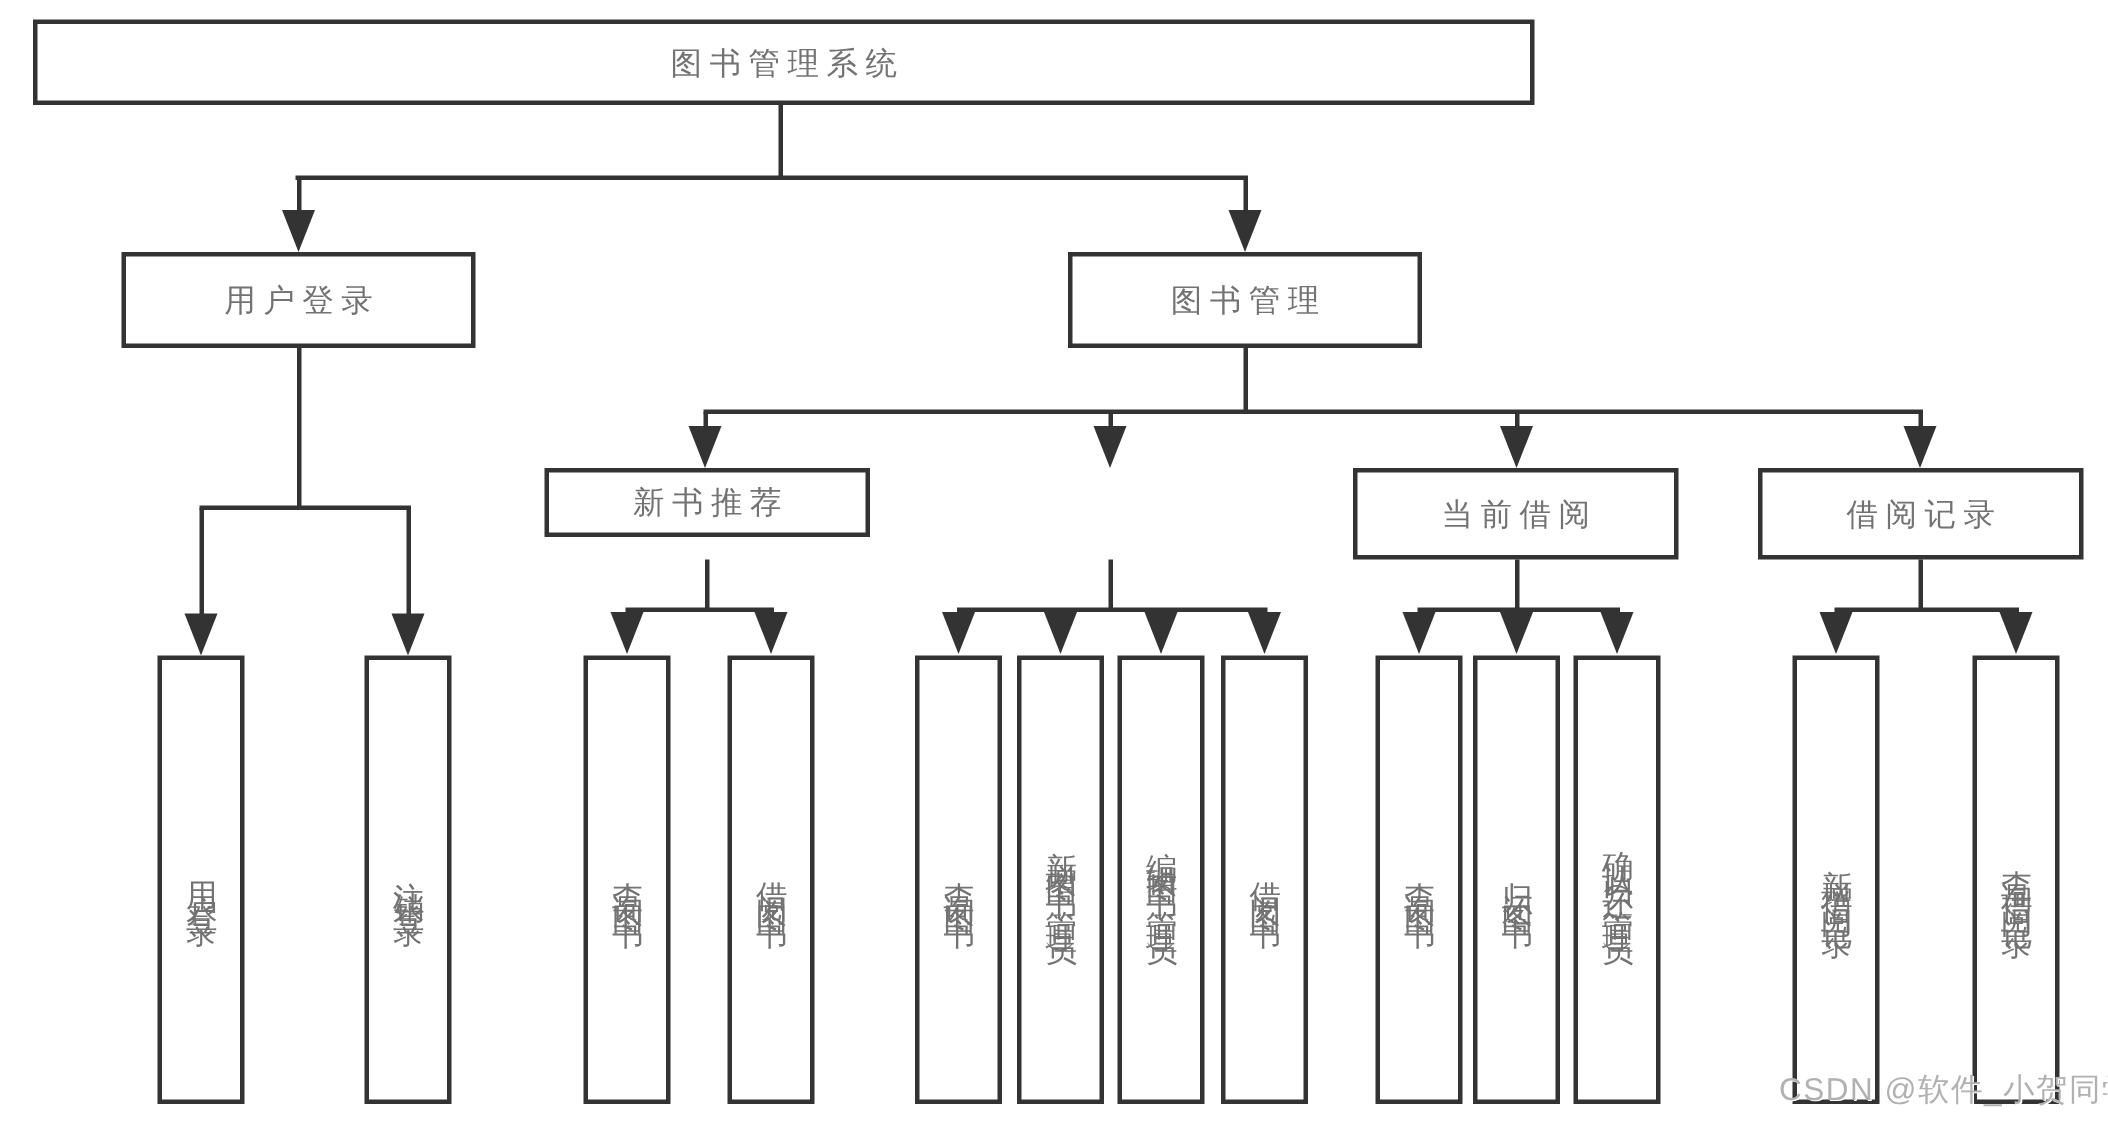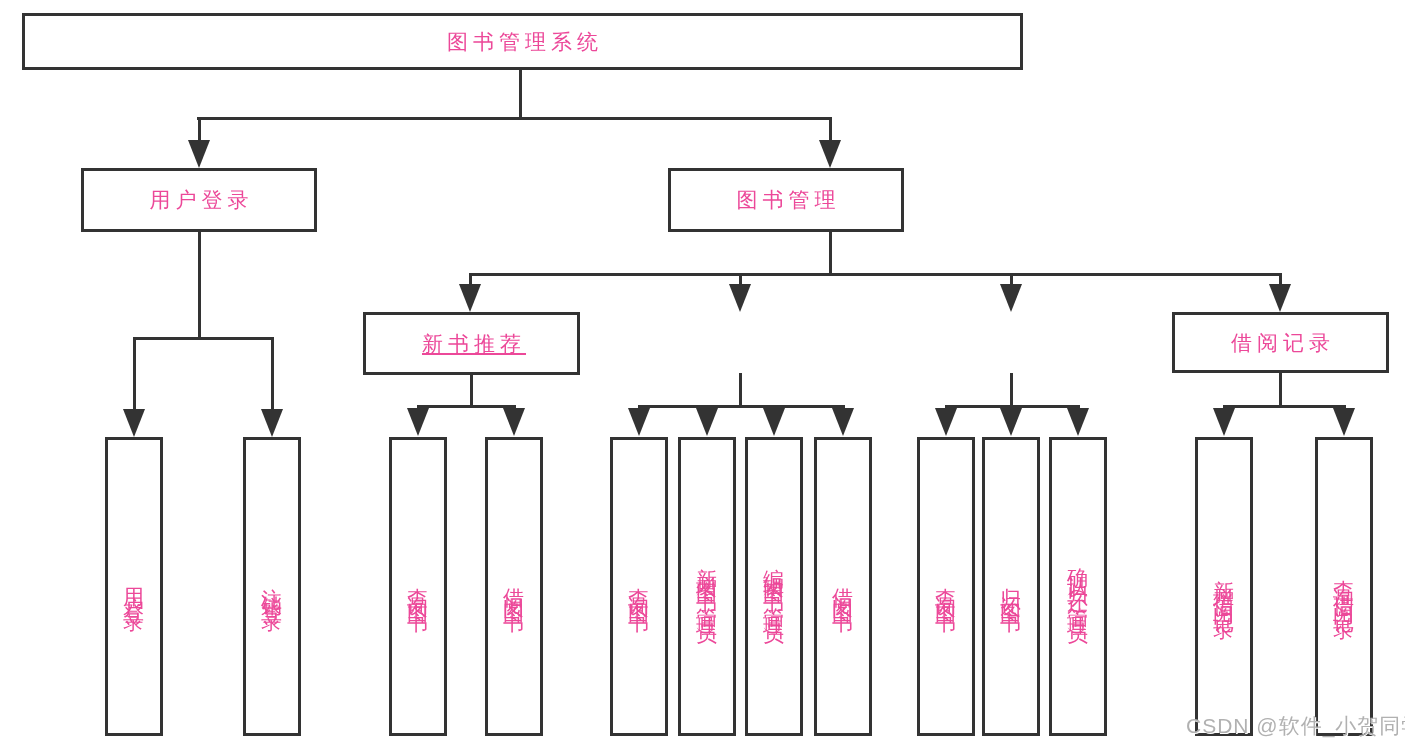--- a/index.html
+++ b/index.html
@@ -12,21 +12,21 @@
     overflow: hidden;
   }
   .box {
     position: absolute;
     box-sizing: border-box;
     border: 3px solid #333333;
     background: #ffffff;
     display: flex;
     align-items: center;
     justify-content: center;
-    color: #ec4899;
+    color: #737373;
     font-size: 21px;
     text-align: right;
   }
   .box.horiz .lbl { letter-spacing: 5px; text-indent: 5px; white-space: nowrap; }
   .box.vert .lbl {
     writing-mode: vertical-rl;
     text-orientation: mixed;
     letter-spacing: 8px;
     line-height: 1;
     white-space: nowrap;
@@ -64,21 +64,21 @@
   <div class="vl" style="left:519px; top:69px; height:50px;"></div>
   <div class="hl" style="left:197px; top:117px; width:635px;"></div>
   <div class="vl" style="left:198px; top:119px; height:23px;"></div>
   <div class="arrow" style="left:188px; top:140px;"></div>
   <div class="vl" style="left:829px; top:119px; height:23px;"></div>
   <div class="arrow" style="left:819px; top:140px;"></div>
 
   <div class="box horiz" style="left:81px; top:168px; width:236px; height:64px;">
     <span class="lbl">用户登录</span>
   </div>
-  <div class="box horiz" style="left:668px; top:168px; width:236px; height:64px;">
+  <div class="box horiz" style="left:712px; top:168px; width:236px; height:64px;">
     <span class="lbl">图书管理</span>
   </div>
 
   <div class="vl" style="left:198px; top:232px; height:107px;"></div>
   <div class="hl" style="left:133px; top:337px; width:141px;"></div>
   <div class="vl" style="left:133px; top:339px; height:71px;"></div>
   <div class="arrow" style="left:123px; top:409px;"></div>
   <div class="vl" style="left:271px; top:339px; height:71px;"></div>
   <div class="arrow" style="left:261px; top:409px;"></div>
 
@@ -86,22 +86,25 @@
   <div class="hl" style="left:469px; top:273px; width:813px;"></div>
   <div class="vl" style="left:469px; top:275px; height:11px;"></div>
   <div class="arrow" style="left:459px; top:284px;"></div>
   <div class="vl" style="left:739px; top:275px; height:11px;"></div>
   <div class="arrow" style="left:729px; top:284px;"></div>
   <div class="vl" style="left:1010px; top:275px; height:11px;"></div>
   <div class="arrow" style="left:1000px; top:284px;"></div>
   <div class="vl" style="left:1279px; top:275px; height:11px;"></div>
   <div class="arrow" style="left:1269px; top:284px;"></div>
 
-  <div class="box horiz" style="left:363px; top:312px; width:217px; height:63px;text-decoration:underline;">
+  <div class="box horiz" style="left:363px; top:312px; width:217px; height:46px;">
     <span class="lbl">新书推荐</span>
+  </div>
+  <div class="box horiz" style="left:902px; top:312px; width:217px; height:61px;">
+    <span class="lbl">当前借阅</span>
   </div>
   <div class="box horiz" style="left:1172px; top:312px; width:217px; height:61px;">
     <span class="lbl">借阅记录</span>
   </div>
 
   <div class="vl" style="left:470px; top:373px; height:35px;"></div>
   <div class="hl" style="left:417px; top:405px; width:99px;"></div>
   <div class="arrow" style="left:407px; top:408px;"></div>
   <div class="arrow" style="left:503px; top:408px;"></div>
 

